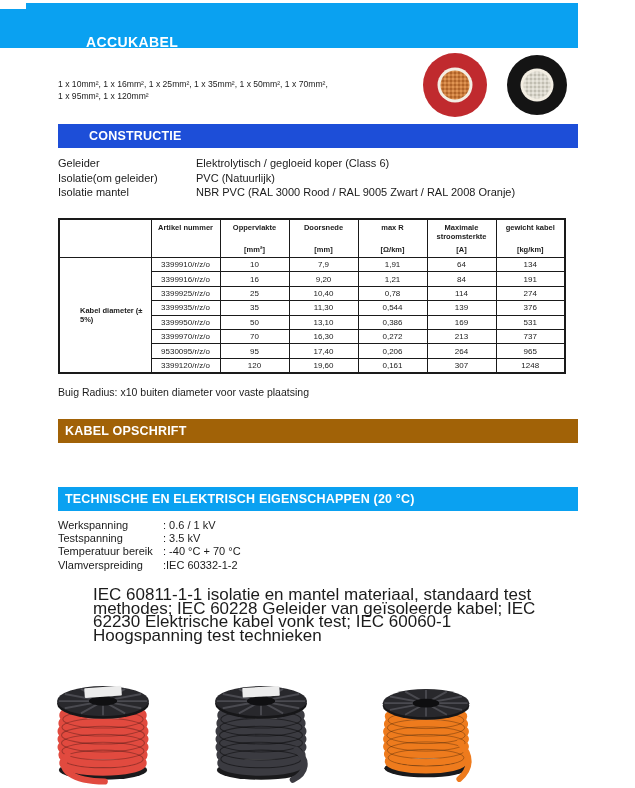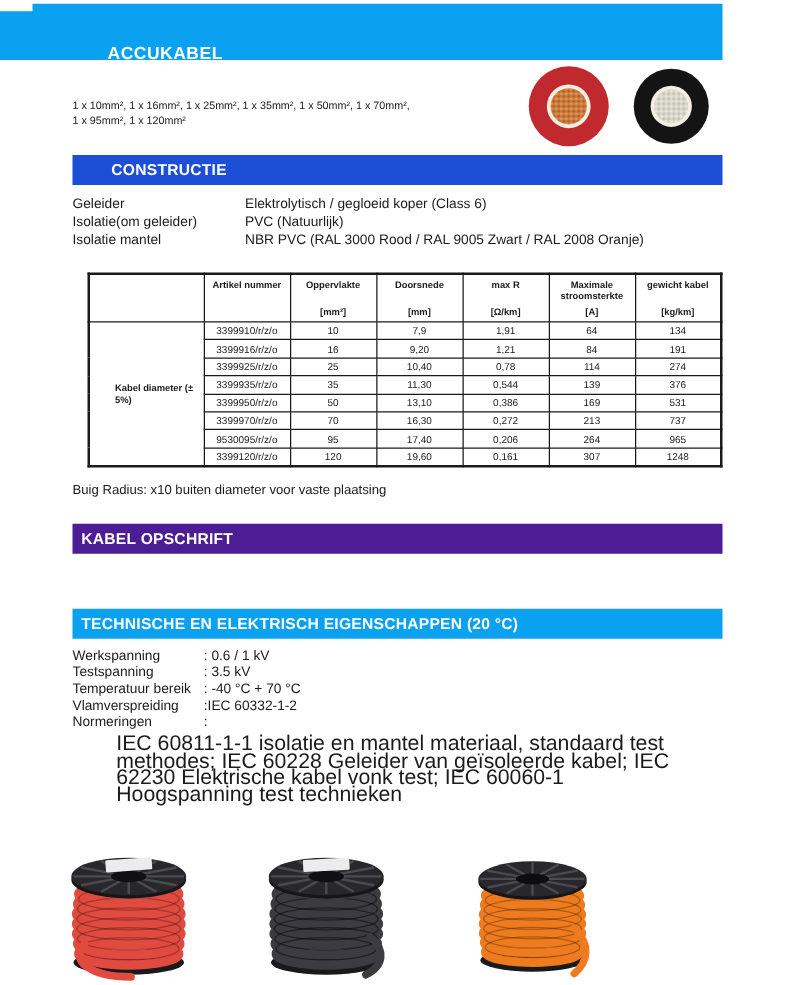--- a/index.html
+++ b/index.html
@@ -26,21 +26,21 @@
 
   
   .kv{ position:absolute; left:58px; font-size:11px; }
   .kv-row{ display:flex; }
   .constructie-rows{ top:156px; line-height:14.5px; }
   .constructie-rows .kv-label{ width:138px; flex:none; }
   .tech-rows{ top:519px; line-height:13.2px; }
   .tech-rows .kv-label{ width:105px; flex:none; }
 
   
-  .spec-table-wrap{ position:absolute; left:58px; top:218px;margin-left:12px; }
+  .spec-table-wrap{ position:absolute; left:58px; top:218px; }
   table{ border-collapse:collapse; }
   th,td{ border:1px solid #1a1a1a; color:var(--ink); }
   table{ border:2px solid #1a1a1a; }
   th{ width:69px; height:37px; padding:3px 2px; font-size:7.5px; font-weight:bold; vertical-align:top; }
   th .hdr{ display:flex; flex-direction:column; justify-content:space-between; align-items:center; min-height:31px; }
   th.rowhead-col{ width:92px; }
   td{ width:69px; height:14.4px; font-size:8px; text-align:center; padding:0 2px; }
   td.rowhead{ width:92px; font-size:7.5px; font-weight:bold; text-align:left; padding-left:20px; }
 
   .buig{ position:absolute; left:58px; top:386px; font-size:10.5px; }
@@ -218,44 +218,40 @@
             <td>0,161</td>
             <td>307</td>
             <td>1248</td>
           </tr>
         </tbody>
     </table>
   </div>
 
   <div class="buig">Buig Radius: x10 buiten diameter voor vaste plaatsing</div>
 
-  <div class="banner opschrift" style="background:#4c1d95;">KABEL OPSCHRIFT</div>
+  <div class="banner opschrift" style="background:#a16207;">KABEL OPSCHRIFT</div>
 
   <div class="banner technisch" style="background:#0aa1f1;">TECHNISCHE EN ELEKTRISCH EIGENSCHAPPEN (20 °C)</div>
 
   <div class="kv tech-rows">
     <div class="kv-row">
       <span class="kv-label">Werkspanning</span>
       <span class="kv-value">: 0.6 / 1 kV</span>
     </div>
     <div class="kv-row">
       <span class="kv-label">Testspanning</span>
       <span class="kv-value">: 3.5 kV</span>
     </div>
     <div class="kv-row">
       <span class="kv-label">Temperatuur bereik</span>
       <span class="kv-value">: -40 °C + 70 °C</span>
     </div>
     <div class="kv-row">
       <span class="kv-label">Vlamverspreiding</span>
       <span class="kv-value">:IEC 60332-1-2</span>
-    </div>
-    <div class="kv-row">
-      <span class="kv-label">Normeringen</span>
-      <span class="kv-value">:</span>
     </div>
   </div>
 
   <div class="norm-par">IEC 60811-1-1 isolatie en mantel materiaal, standaard test methodes; IEC 60228 Geleider van geïsoleerde kabel; IEC 62230 Elektrische kabel vonk test; IEC 60060-1 Hoogspanning test technieken</div>
 
   <div class="spools">
 
     <svg class="spool red" width="106" height="117" viewBox="0 0 120 132">
       <ellipse cx="60" cy="113" rx="50" ry="11" fill="#1a1a1c"></ellipse>
       <g fill="none" stroke-width="9" stroke="#e14a3f">

